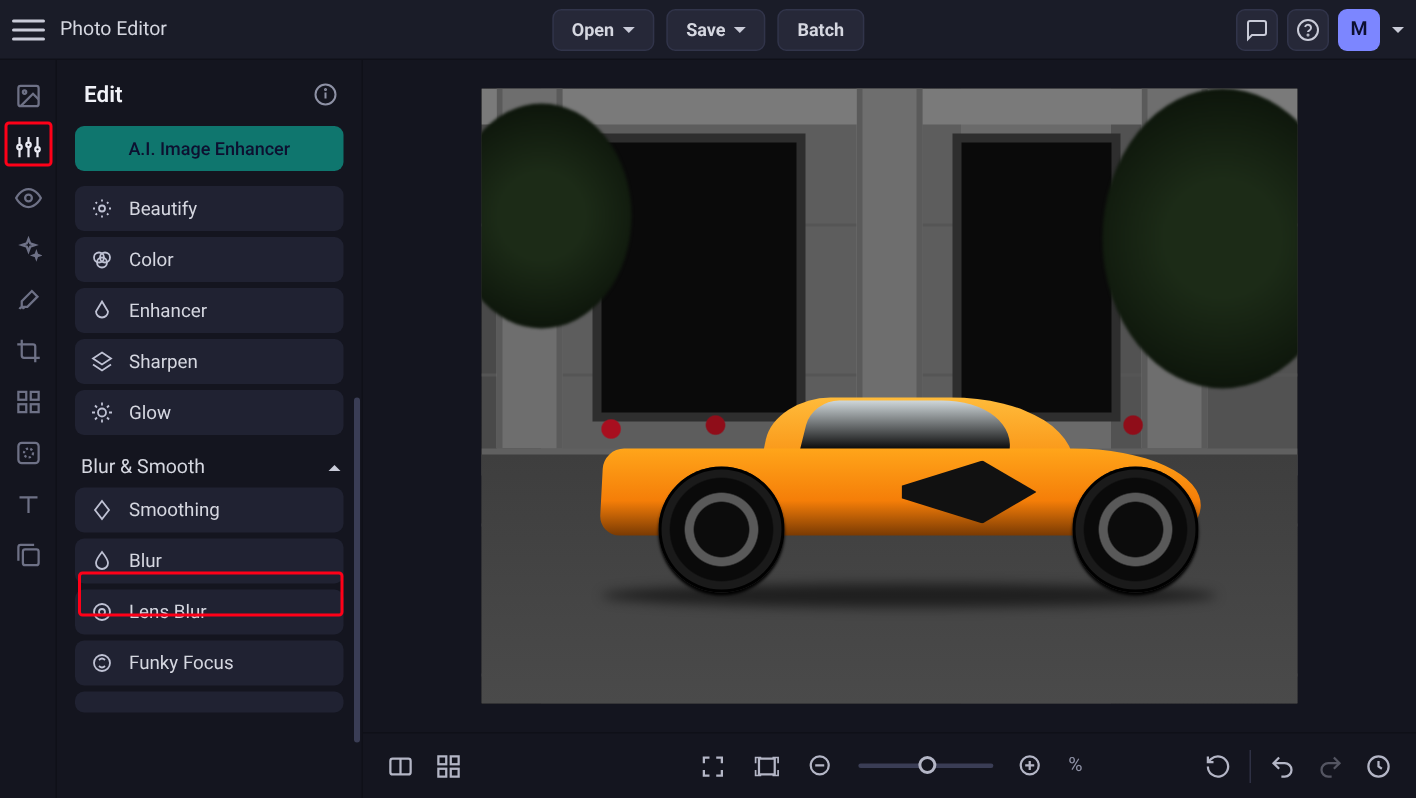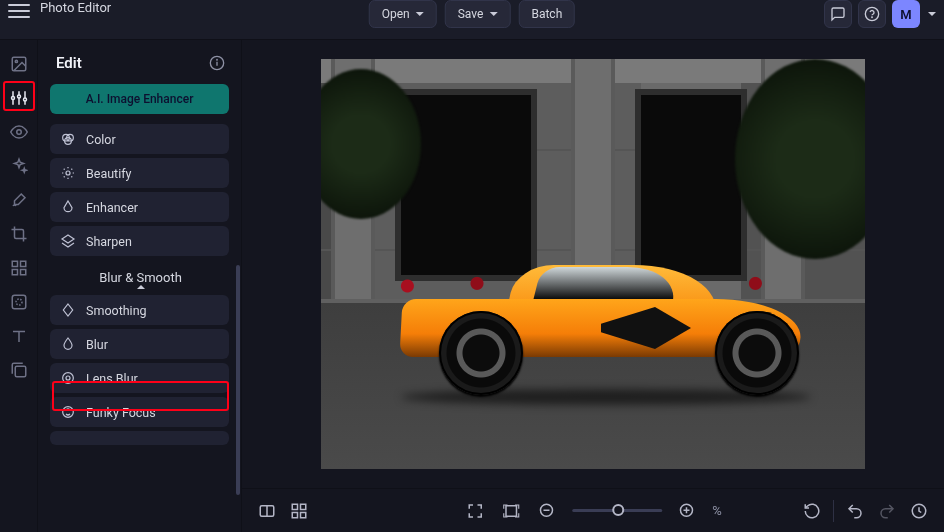--- a/index.html
+++ b/index.html
@@ -10,36 +10,36 @@
     color: #d5d7e0;
     overflow: hidden;
     position: relative;
     font-size: 13px;
   }
 
   
   .topbar {
     height: 40px;
     display: flex;
-    align-items: flex-start;
+    align-items: center;
     padding: 0 8px;
     gap: 6px;
     background: #1a1c28;
     border-bottom: 1px solid #0f1018;
   }
   .ham {
     width: 22px; height: 22px;
     display: flex; flex-direction: column; justify-content: center; gap: 4px;
     cursor: pointer;
   }
   .ham div { height: 2px; background: #c9cbd8; border-radius: 1px; }
   .app-title { font-size: 13px; color: #d5d7e0; margin-left: 4px; }
   .top-center {
     position: absolute; left: 50%; transform: translateX(-50%);
-    display: flex; gap: 8px;
+    display: flex; gap: 8px; font-weight: bold;
   }
   .pill {
     background: #262838;
     border-radius: 6px;
     padding: 6px 12px;
     font-size: 12px;
     display: flex; align-items: center; gap: 6px;
     cursor: pointer;
     border: 1px solid #31344a;
   }
@@ -124,21 +124,20 @@
     cursor: pointer;
     font-size: 12.5px;
   }
   .effect-row svg { width:16px; height:16px; stroke:#bfc2d4; flex:0 0 16px; }
   .section-title {
     padding: 10px 14px 6px 16px;
     font-size: 13px;
     color: #d5d7e0;
     display: flex; justify-content: space-between; align-items: center;
     cursor: pointer;
-    flex-direction: column;
   }
   .chev-up {
     width: 0; height: 0;
     border-left: 4px solid transparent;
     border-right: 4px solid transparent;
     border-bottom: 4px solid #c9cbd8;
   }
   .blur-highlight {
     position: absolute;
     left: 52px; top: 381px;
@@ -363,45 +362,52 @@
         <circle cx="12" cy="12" r="10"></circle>
         <line x1="12" y1="10" x2="12" y2="16"></line>
         <circle cx="12" cy="7" r="0.5" fill="#8e91a5"></circle>
       </svg>
   </div>
   <div class="ai-btn">A.I. Image Enhancer</div>
 
   <div class="effects-list">
     <div class="effect-row">
       <svg viewBox="0 0 24 24" fill="none" stroke-width="1.8">
+          <circle cx="12" cy="12" r="3"></circle>
+          <path d="M12 3v2M12 19v2M3 12h2M19 12h2M5.6 5.6l1.4 1.4M17 17l1.4 1.4M5.6 18.4L7 17M17 7l1.4-1.4"></path>
+        </svg>
+      <span>Beautify</span>
+    </div>
+    <div class="effect-row">
+      <svg viewBox="0 0 24 24" fill="none" stroke-width="1.8">
           <circle cx="9" cy="10" r="5"></circle>
           <circle cx="15" cy="10" r="5"></circle>
           <circle cx="12" cy="15" r="5"></circle>
         </svg>
       <span>Color</span>
     </div>
     <div class="effect-row">
       <svg viewBox="0 0 24 24" fill="none" stroke-width="1.8">
-          <circle cx="12" cy="12" r="3"></circle>
-          <path d="M12 3v2M12 19v2M3 12h2M19 12h2M5.6 5.6l1.4 1.4M17 17l1.4 1.4M5.6 18.4L7 17M17 7l1.4-1.4"></path>
-        </svg>
-      <span>Beautify</span>
-    </div>
-    <div class="effect-row">
-      <svg viewBox="0 0 24 24" fill="none" stroke-width="1.8">
           <path d="M12 3l6 10a6 6 0 1 1-12 0z"></path>
         </svg>
       <span>Enhancer</span>
     </div>
     <div class="effect-row">
       <svg viewBox="0 0 24 24" fill="none" stroke-width="1.8">
           <path d="M12 3l9 6-9 6-9-6z"></path>
           <path d="M3 15l9 6 9-6"></path>
         </svg>
       <span>Sharpen</span>
+    </div>
+    <div class="effect-row">
+      <svg viewBox="0 0 24 24" fill="none" stroke-width="1.8">
+          <circle cx="12" cy="12" r="4"></circle>
+          <path d="M12 2v3M12 19v3M2 12h3M19 12h3M5 5l2 2M17 17l2 2M5 19l2-2M17 7l2-2"></path>
+        </svg>
+      <span>Glow</span>
     </div>
   </div>
 
   <div class="section-title">
     <span>Blur &amp; Smooth</span>
     <span class="chev-up"></span>
   </div>
 
   <div class="effects-list">
     <div class="effect-row">

